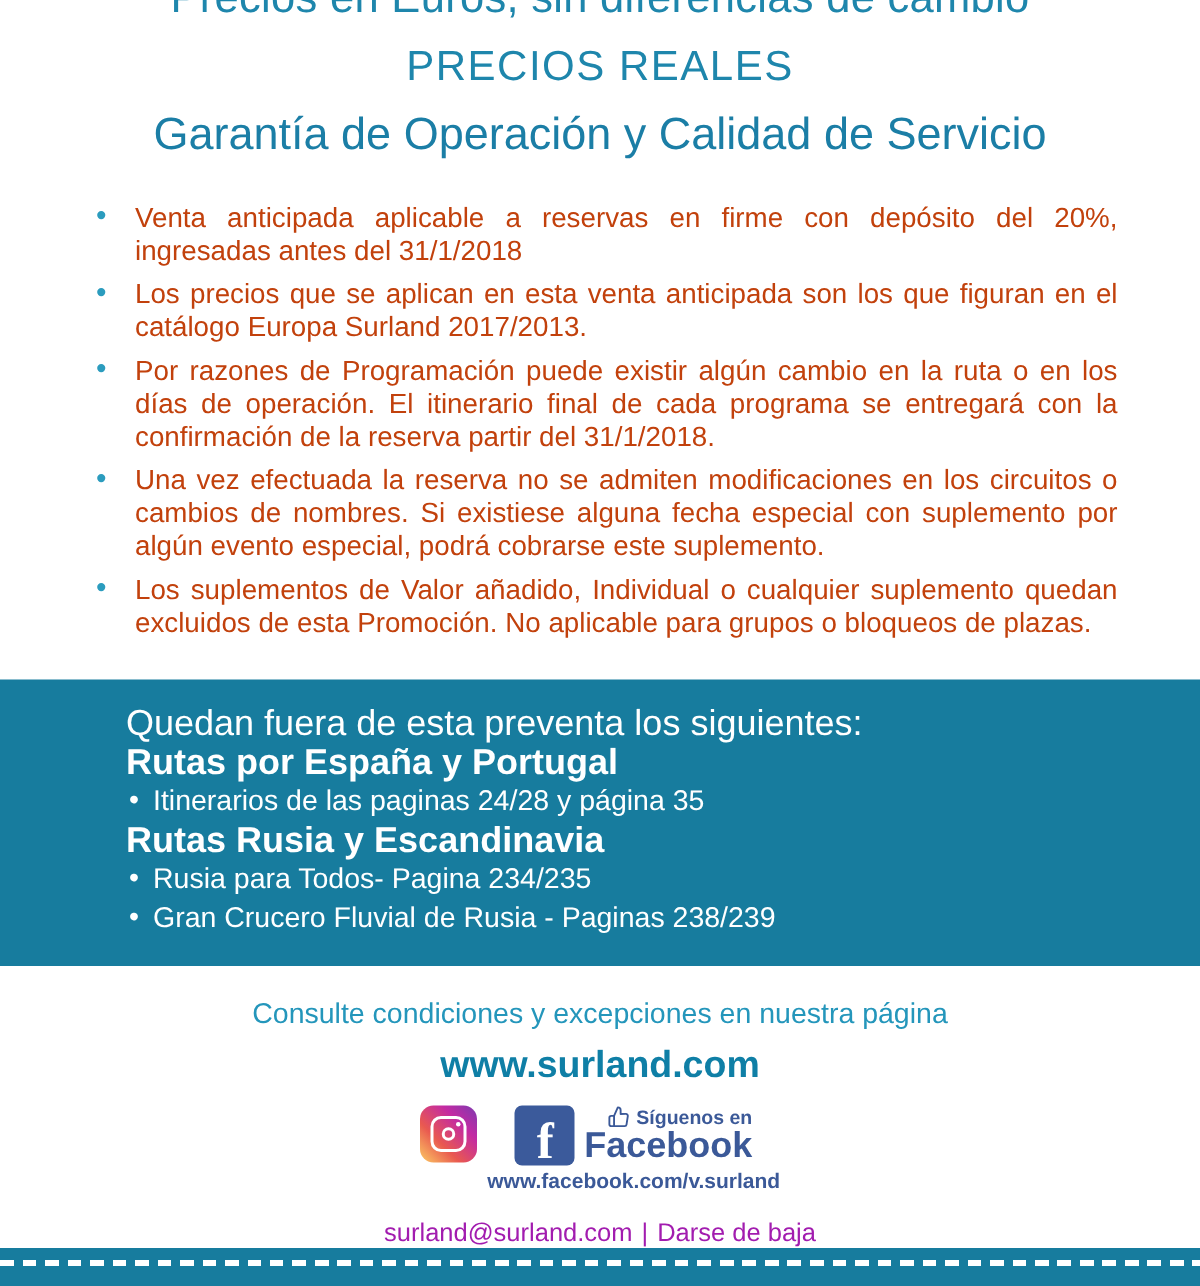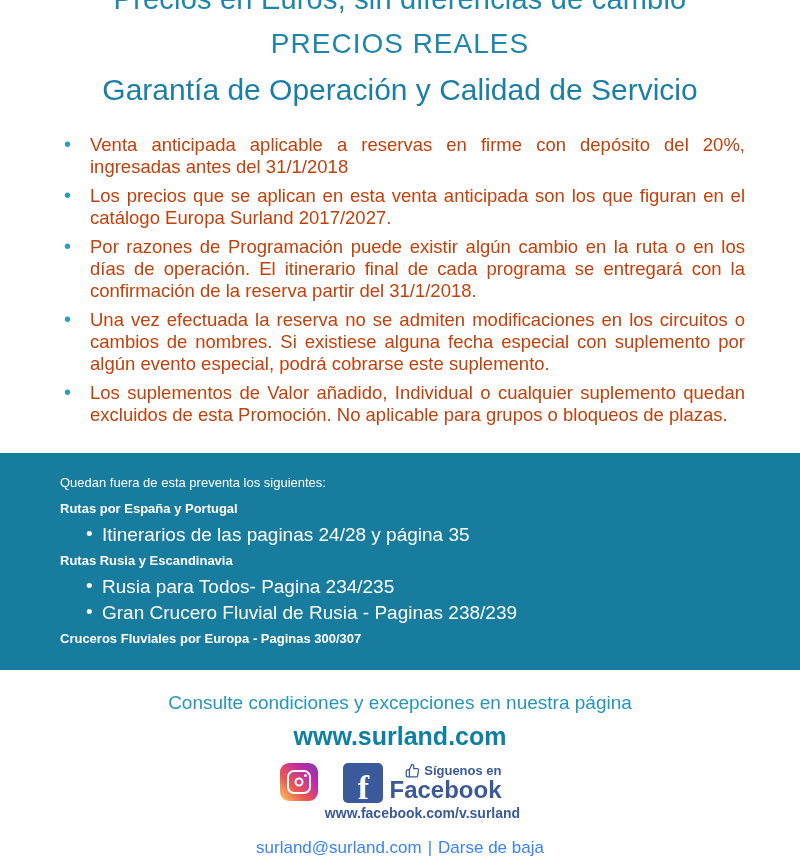--- a/index.html
+++ b/index.html
@@ -35,21 +35,21 @@
   .terms li::before {
     content: "\2022"; position: absolute; left: 2px; top: -1px;
     color: #2B9CBE; font-size: 20px;
   }
 
   
   .band {
     margin-top: 20px; background: #177C9E; color: #ffffff;
     padding: 17px 40px 18px 60px;
   }
-  .band .line { font-size: 13px; line-height: 26px; font-weight: 400; }
+  .band .line { font-size: 24px; line-height: 26px; font-weight: 400; margin-left: 24px; }
   .band .bold { font-weight: 700; }
   .band .b-item {
     position: relative; padding-left: 42px; font-size: 19px; line-height: 26px;
   }
   .band .b-item::before {
     content: "\2022"; position: absolute; left: 26px; top: -1px; font-size: 19px;
   }
 
   
   .ftr { text-align: center; }
@@ -79,21 +79,21 @@
     width: 40px; height: 40px; border-radius: 5px; background: #3B5A9B;
     display: inline-flex; align-items: flex-end; justify-content: center; cursor: pointer;
   }
   .fb-f { color: #fff; font-size: 34px; font-weight: 700; line-height: 30px; font-family: "Liberation Serif", serif; }
   .follow { display: flex; flex-direction: column; align-items: flex-end; color: #3B5998; }
   .follow-top { display: flex; align-items: center; gap: 4px; }
   .follow-small { font-size: 13px; font-weight: 700; color: #3B5998; }
   .follow-big { font-size: 24px; font-weight: 700; color: #3B5998; line-height: 24px; margin-top: 0px; }
   .fb-url { margin-top: 2px; font-size: 14px; font-weight: 700; color: #3B5998; cursor: pointer; }
 
-  .email-line { margin-top: 17px; font-size: 17px; color: #3b82f6; }
+  .email-line { margin-top: 17px; font-size: 17px; color: #a21caf; }
   .email-line .lnk { cursor: pointer; }
   .email-line .sep { margin: 0 6px; }
 
   
   .bottom-band { margin-top: auto; background: #177C9E; height: 75px; }
   .dashes {
     margin-top: 8px; height: 4px;
     background: repeating-linear-gradient(90deg, #ffffff 0 9px, transparent 9px 15px);
   }
 </style>
@@ -103,34 +103,33 @@
 <div class="page">
 
   <header class="hdr">
     <div class="tagline">Precios en Euros, sin diferencias de cambio</div>
     <div class="subtitle">PRECIOS REALES</div>
     <h1 class="title">Garantía de Operación y Calidad de Servicio</h1>
   </header>
 
   <ul class="terms">
     <li><span>Venta anticipada aplicable a reservas en firme con depósito del 20%, ingresadas antes del 31/1/2018</span></li>
-    <li><span>Los precios que se aplican en esta venta anticipada son los que figuran en el catálogo Europa Surland 2017/2027.</span></li>
+    <li><span>Los precios que se aplican en esta venta anticipada son los que figuran en el catálogo Europa Surland 2017/2013.</span></li>
     <li><span>Por razones de Programación puede existir algún cambio en la ruta o en los días de operación. El itinerario final de cada programa se entregará con la confirmación de la reserva partir del 31/1/2018.</span></li>
     <li><span>Una vez efectuada la reserva no se admiten modificaciones en los circuitos o cambios de nombres. Si existiese alguna fecha especial con suplemento por algún evento especial, podrá cobrarse este suplemento.</span></li>
     <li><span>Los suplementos de Valor añadido, Individual o cualquier suplemento quedan excluidos de esta Promoción. No aplicable para grupos o bloqueos de plazas.</span></li>
   </ul>
 
   <section class="band">
     <p class="line">Quedan fuera de esta preventa los siguientes:</p>
     <p class="line bold">Rutas por España y Portugal</p>
     <p class="b-item">Itinerarios de las paginas 24/28 y página 35</p>
     <p class="line bold">Rutas Rusia y Escandinavia</p>
     <p class="b-item">Rusia para Todos- Pagina 234/235</p>
     <p class="b-item">Gran Crucero Fluvial de Rusia - Paginas 238/239</p>
-    <p class="line bold">Cruceros Fluviales por Europa - Paginas 300/307</p>
   </section>
 
   <section class="ftr">
     <p class="conditions">Consulte condiciones y excepciones en nuestra página</p>
     <a class="website">www.surland.com</a>
 
     <div class="social">
       <span class="ig">
         <span class="ig-cam">
           <span class="ig-lens"></span>

